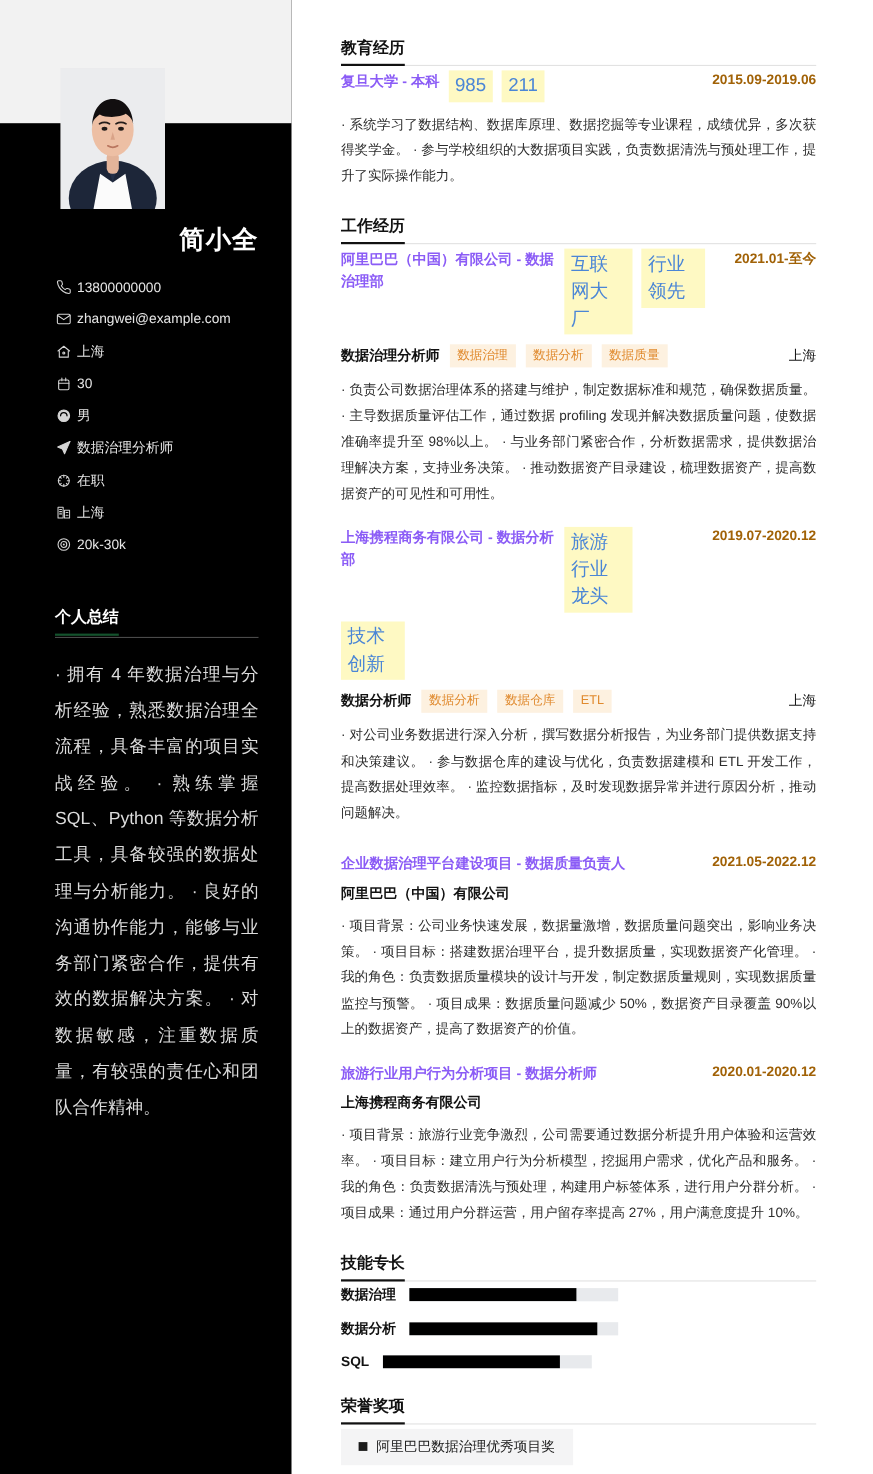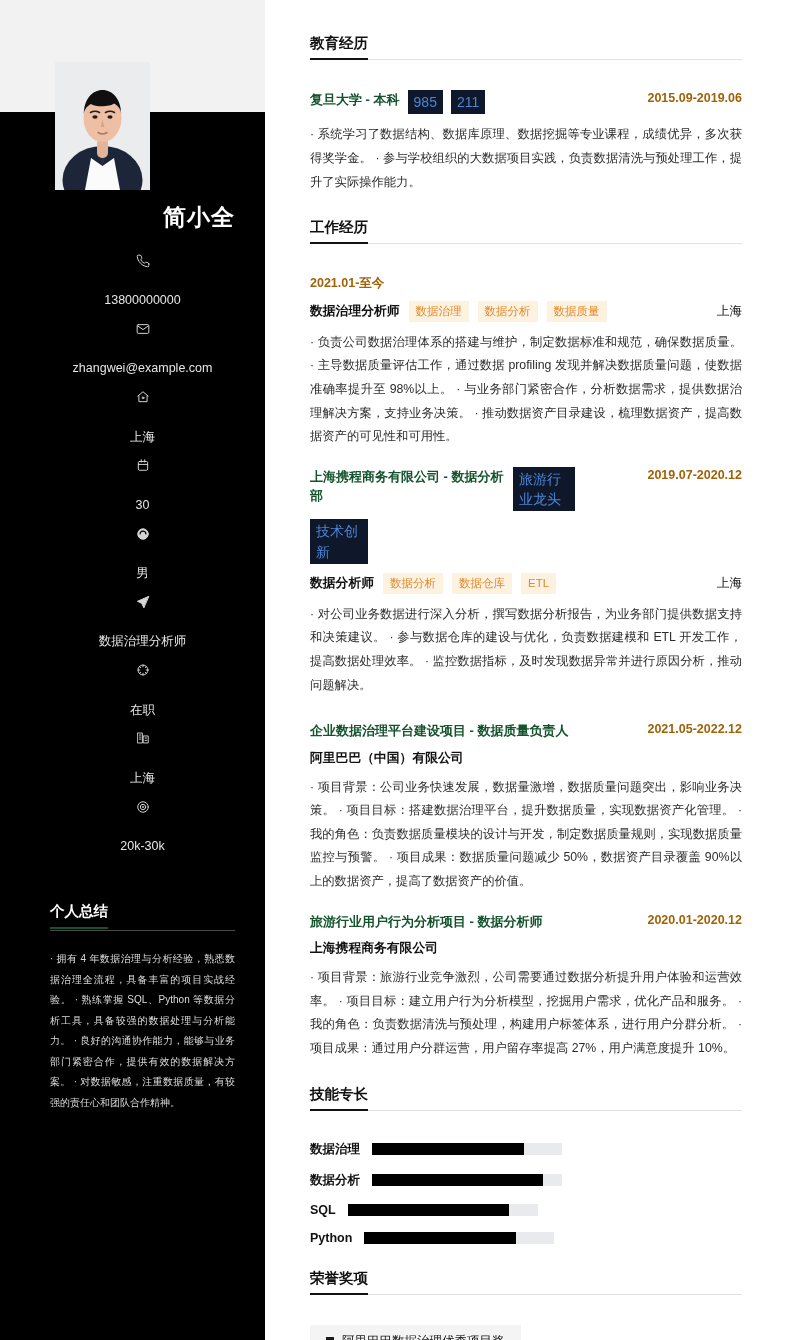--- a/index.html
+++ b/index.html
@@ -53,26 +53,25 @@
     font-weight: bold;
     letter-spacing: 1px;
     color: #ffffff;
     margin-bottom: 20px;
     text-align: right;
   }
   .contact-list { display: block; }
   .contact-item {
     display: flex;
     align-items: center;
-    gap: 24px;
+    gap: 5px;
     margin-bottom: 13px;
     font-size: 12.5px;
     color: #e6e6e6;
     line-height: 1.3;
-    flex-direction: column;
   }
   .contact-item .ic {
     flex: 0 0 15px;
     width: 15px; height: 15px;
     display: inline-flex; align-items: center; justify-content: center;
     opacity: .92;
   }
   .contact-item .ic svg { width: 14px; height: 14px; display: block; }
 
   .side-section { margin-top: 48px; }
@@ -85,36 +84,36 @@
     border-bottom: 2px solid #14532d;
     margin-bottom: 2px;
   }
   .side-rule {
     height: 1px;
     background: #4a4a4a;
     margin-top: -1px;
     margin-bottom: 18px;
   }
   .side-text {
-    font-size: 10px;
+    font-size: 16px;
     line-height: 2.05;
     color: #dcdcdc;
     text-align: justify;
     white-space: pre-wrap;
   }
 
   
   .main {
     flex: 1 1 auto;
     padding: 34px 52px 30px 45px;
     background: #ffffff;
     color: #1a1a1a;
   }
   .section { margin-bottom: 24px; }
-  .sec-head { margin-bottom: 30px; }
+  .sec-head { margin-bottom: 4px; }
   .sec-title {
     font-size: 14.5px;
     font-weight: bold;
     color: #111111;
     display: inline-block;
     padding-bottom: 5px;
     border-bottom: 2.5px solid #111111;
   }
   .sec-rule { height: 1px; background: #e2e2e2; margin-top: -1px; }
 
@@ -132,37 +131,37 @@
     display: flex;
     align-items: flex-start;
     flex-wrap: wrap;
     gap: 8px;
     flex: 1 1 auto;
     min-width: 0;
   }
   .org-name {
     font-size: 13px;
     font-weight: bold;
-    color: #14532d;
+    color: #8b5cf6;
     line-height: 1.5;
     max-width: 195px;
   }
   .date {
     font-size: 12.5px;
     font-weight: bold;
     color: #a16207;
     white-space: nowrap;
     flex: 0 0 auto;
     padding-top: 1px;
   }
   .tag-blue {
     display: inline-block;
-    background: #0f172a;
+    background: #fef9c3;
     color: #4b86d6;
-    font-size: 14px;
+    font-size: 17px;
     line-height: 1.45;
     padding: 2px 6px;
     max-width: 62px;
     word-break: break-all;
   }
   .tag-blue.wide { max-width: 58px; }
 
   .row-mid {
     display: flex;
     align-items: center;
@@ -409,20 +408,25 @@
     </section>
 
     <section class="section">
       <div class="sec-head">
         <span class="sec-title">工作经历</span>
         <div class="sec-rule"></div>
       </div>
 
       <div class="entry">
         <div class="row-top">
+          <div class="row-left">
+            <span class="org-name">阿里巴巴（中国）有限公司 - 数据治理部</span>
+            <span class="tag-blue">互联网大厂</span>
+            <span class="tag-blue wide">行业领先</span>
+          </div>
           <span class="date">2021.01-至今</span>
         </div>
         <div class="row-mid">
           <div class="role-group">
             <span class="role-title">数据治理分析师</span>
             <span class="tag-orange">数据治理</span>
             <span class="tag-orange">数据分析</span>
             <span class="tag-orange">数据质量</span>
           </div>
           <span class="loc">上海</span>
@@ -494,26 +498,20 @@
         <span class="skill-bar">
           <span class="skill-fill" style="width: 90%;"></span>
         </span>
       </div>
       <div class="skill-row">
         <span class="skill-name">SQL</span>
         <span class="skill-bar">
           <span class="skill-fill" style="width: 85%;"></span>
         </span>
       </div>
-      <div class="skill-row">
-        <span class="skill-name">Python</span>
-        <span class="skill-bar">
-          <span class="skill-fill" style="width: 80%;"></span>
-        </span>
-      </div>
     </section>
 
     <section class="section">
       <div class="sec-head">
         <span class="sec-title">荣誉奖项</span>
         <div class="sec-rule"></div>
       </div>
       <div class="honor-chip">
         <span class="sq"></span>
         <span>阿里巴巴数据治理优秀项目奖</span>

